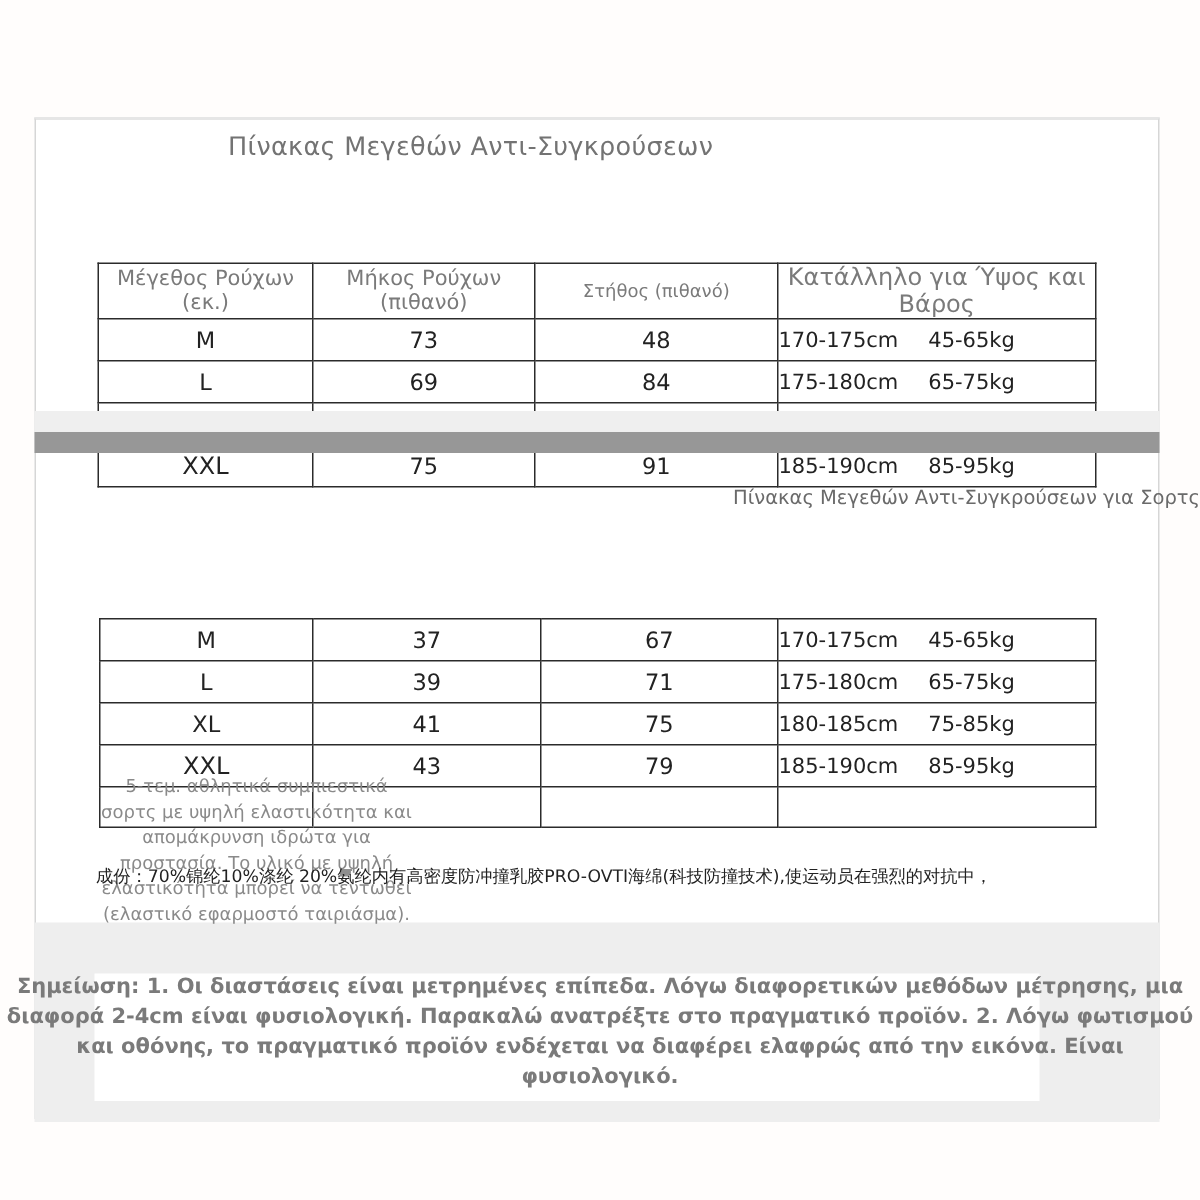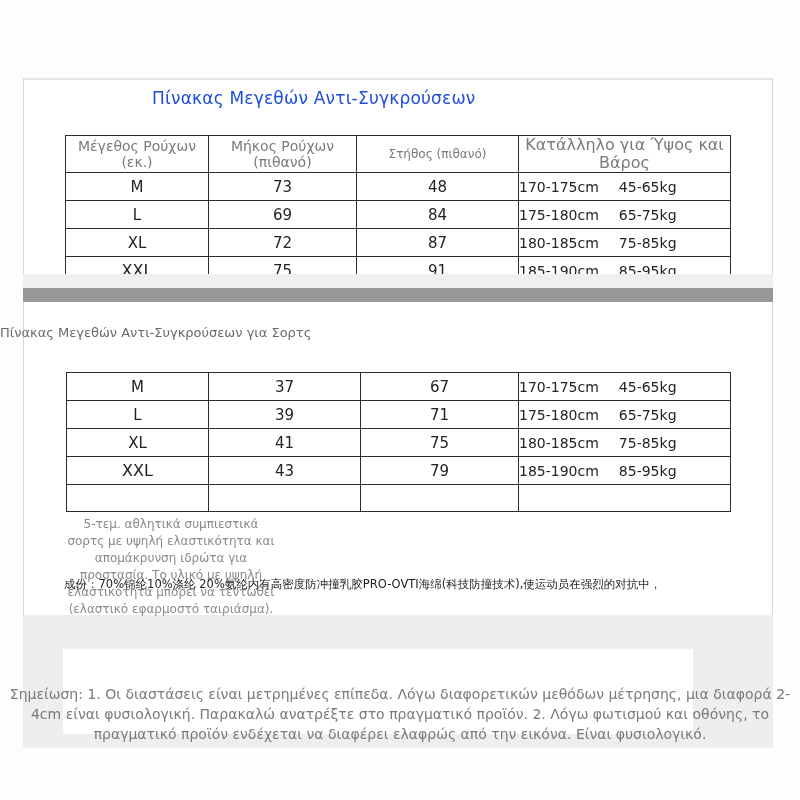--- a/index.html
+++ b/index.html
@@ -1,36 +1,36 @@
 <!DOCTYPE html>
 <html><head>
   <meta charset="utf-8">
   <style>
     html, body { margin:0; padding:0; }
     body { width:800px; height:800px; background:#fffdfc; position:relative; overflow:hidden; font-family:"DejaVu Sans", sans-serif; }
     .panel { position:absolute; left:23px; top:78px; width:750px; height:668px; background:#ffffff; border-left:1px solid #d6d6d6; border-right:1px solid #d6d6d6; border-top:2px solid #e6e6e6; box-sizing:border-box; }
-    .title1 { position:absolute; left:152px; top:88px; font-size:17px; color:#1d4ed8; letter-spacing:0.2px; font-family:"DejaVu Sans", sans-serif; }
-    .title2 { position:absolute; left:0; width:800px; text-align:left; top:325px; font-size:13px; color:#6a6a6a; }
-    table.sz { position:absolute; border-collapse:collapse; table-layout:fixed; }
+    .title1 { position:absolute; left:152px; top:88px; font-size:17px; color:#737373; letter-spacing:0.2px; font-family:"DejaVu Sans", sans-serif; }
+    .title2 { position:absolute; left:0; width:800px; text-align:right; top:325px; font-size:13px; color:#6a6a6a; }
+    table.sz { position:absolute; border-collapse:collapse; table-layout:fixed;margin-top:40px; }
     table.sz td { border:1.5px solid #2b2b2b; text-align:center; color:#222; font-size:15px; padding:0; overflow:hidden; white-space:nowrap; }
     table.sz td.hd { color:#7a7a7a; font-size:14px; line-height:16px; white-space:normal; }
     table.sz td.hd.small { font-size:9px; }
     table.sz td.hd.mid { font-size:10px; line-height:12px; }
     table.sz td.hd.big { font-size:16px; line-height:18px; }
     table.sz td.hw { text-align:left; font-size:14px; }
     .hw span.kg { display:inline-block; margin-left:20px; }
     #t1 { left:65px; top:135px; width:665px; }
     #t2 { left:66px; top:372px; width:664px; }
     .gray-gap { position:absolute; left:23px; top:274px; width:750px; height:14px; background:#efefef; }
     .gray-bar { position:absolute; left:23px; top:288px; width:750px; height:14px; background:#979797; }
     .desc { position:absolute; left:66px; top:516px; width:210px; text-align:center; color:#8a8a8a; font-size:12px; line-height:17px; }
     .composition { position:absolute; left:64px; top:577px; font-size:11.5px; color:#222; white-space:nowrap; }
     .note-wrap { position:absolute; left:23px; top:615px; width:750px; height:133px; background:#eeeeee; }
     .note-inner { position:absolute; left:40px; top:34px; width:630px; height:85px; background:#ffffff; }
-    .note-text { position:absolute; left:0; top:684px; width:800px; text-align:center; font-size:14px; line-height:20px; color:#7a7a7a; }
+    .note-text { position:absolute; left:0; top:648px; width:800px; text-align:center; font-size:14px; line-height:20px; color:#7a7a7a;font-weight:bold; }
   </style>
 </head>
 <body>
 
 <div class="panel"></div>
 
 <div class="title1">Πίνακας Μεγεθών Αντι-Συγκρούσεων</div>
 
 <table class="sz" id="t1">
   <colgroup>

